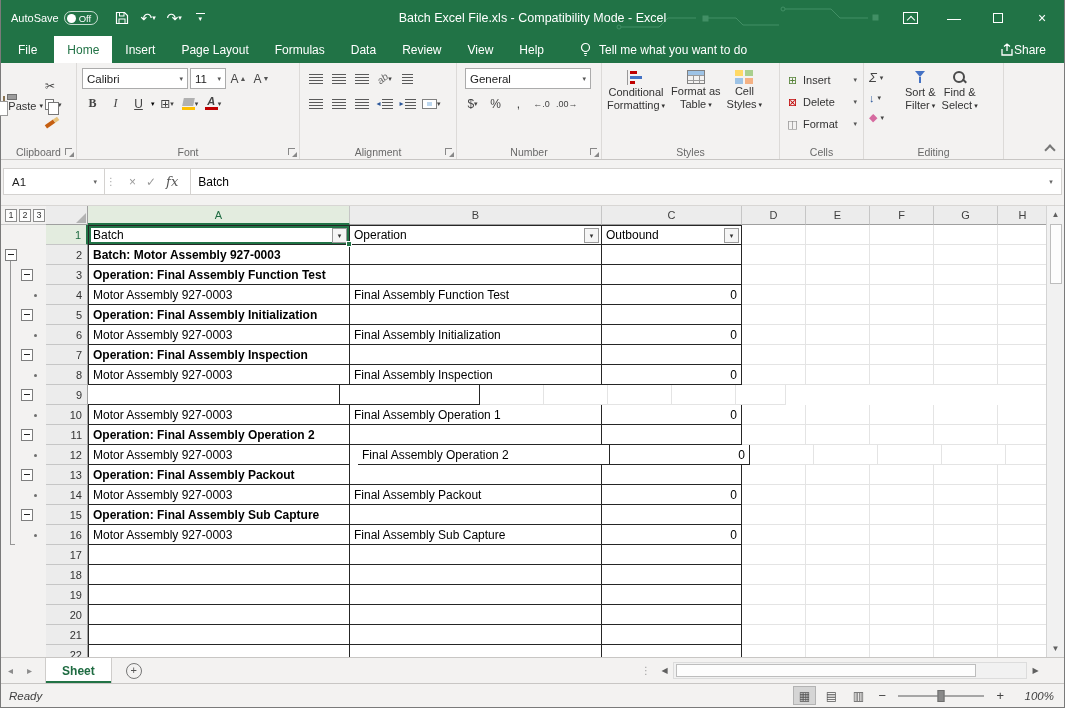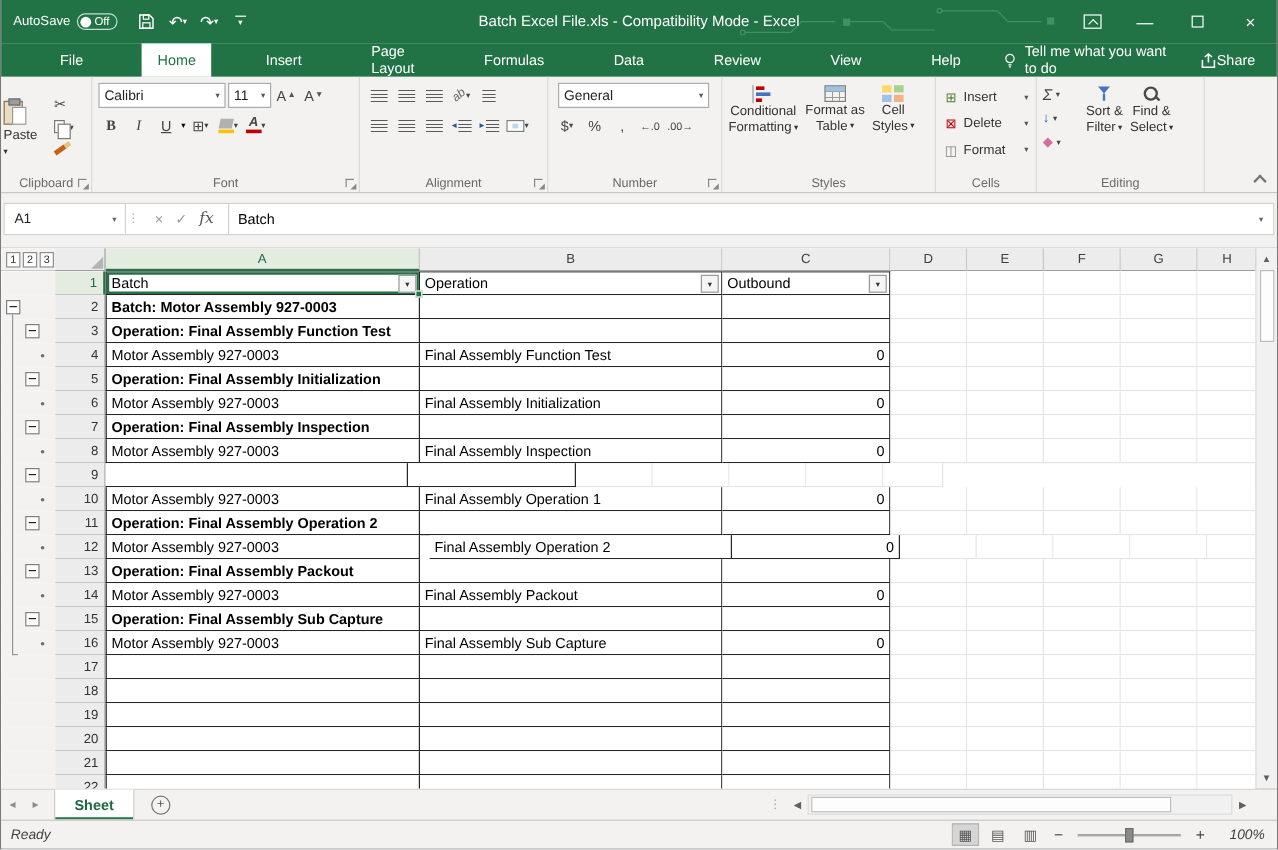--- a/index.html
+++ b/index.html
@@ -21,40 +21,40 @@
 .wtitle{position:absolute;left:50%;top:0;height:36px;display:flex;align-items:center;transform:translateX(-50%);font-size:12.5px;white-space:nowrap;z-index:2;}
 .wincontrols{margin-left:auto;display:flex;height:100%;z-index:2;}
 .wincontrols>span{width:44px;display:flex;align-items:center;justify-content:center;font-size:14px;}
 .maxbox{width:10px;height:10px;border:1px solid #fff;}
 .ribbonopts{width:15px;height:12px;border:1px solid #fff;position:relative;}
 .ribbonopts::after{content:"";position:absolute;left:4px;top:4px;width:5px;height:5px;border-left:1px solid #fff;border-top:1px solid #fff;transform:rotate(45deg);}
 
 
 .tabsrow{flex:0 0 27px;background:#217346;display:flex;align-items:stretch;color:#fff;font-size:12px;}
 .tabstrip{display:flex;align-items:stretch;}
-.rtab{display:flex;align-items:center;padding:0 13px;margin-left:32px;}
+.rtab{display:flex;align-items:center;padding:0 13px;}
 .rtab.file{padding:0 17px;}
 .rtab.active{background:#fff;color:#217346;}
 .tellme{display:flex;align-items:center;gap:7px;margin-left:22px;}
 .share{margin-left:auto;display:flex;align-items:center;padding:0 18px;}
 
 
 .ribbon{flex:0 0 97px;background:#f3f2f1;display:flex;border-bottom:1px solid #c8c6c4;position:relative;}
 .rgroup{position:relative;border-right:1px solid #dcdad8;padding:3px 2px 16px;flex-shrink:0;}
 .glabel{position:absolute;bottom:1px;left:0;right:0;text-align:center;font-size:10.5px;color:#696969;}
 .dlg{position:absolute;right:2px;bottom:2px;width:10px;height:10px;}
 .dlg::before{content:"";position:absolute;left:1px;top:1px;width:6px;height:6px;border-left:1px solid #888;border-top:1px solid #888;}
 .dlg::after{content:"";position:absolute;right:0;bottom:0;border-left:5px solid transparent;border-bottom:5px solid #888;}
 .sbtn{display:inline-flex;align-items:center;justify-content:center;height:21px;min-width:21px;padding:0 2px;font-size:12px;color:#444;}
 .combo{height:21px;background:#fff;border:1px solid #ababab;display:flex;align-items:center;font-size:11.5px;color:#222;padding:0 4px;}
 .combo .mini{margin-left:auto;color:#555;}
 .frow{display:flex;align-items:center;gap:2px;padding-left:3px;}
 
 .g-clip{width:76px;display:flex;}
-.paste{display:flex;flex-direction:column;align-items:flex-start;justify-content:center;gap:3px;font-size:11px;color:#333;width:40px;padding-top:2px;}
+.paste{display:flex;flex-direction:row;align-items:center;justify-content:center;gap:3px;font-size:11px;color:#333;width:40px;padding-top:2px;}
 .icon-paste{width:16px;height:20px;background:#e9dcc3;border:1px solid #8a7350;position:relative;}
 .icon-paste::before{content:"";position:absolute;left:3px;top:-3px;width:8px;height:4px;background:#9c9c9c;border:1px solid #6f6f6f;}
 .icon-paste::after{content:"";position:absolute;right:-4px;top:4px;width:10px;height:13px;background:#fff;border:1px solid #9a9a9a;}
 .clipcol{display:flex;flex-direction:column;justify-content:center;gap:1px;}
 .clipcol .sbtn{height:18px;justify-content:flex-start;}
 .icon-copy{width:9px;height:11px;border:1px solid #777;background:#fff;position:relative;margin-right:4px;}
 .icon-copy::after{content:"";position:absolute;left:2px;top:2px;width:9px;height:11px;border:1px solid #777;background:#fff;}
 .icon-brush{width:10px;height:4px;background:#c55f11;transform:rotate(-35deg);position:relative;}
 .icon-brush::after{content:"";position:absolute;right:-5px;top:0;width:5px;height:4px;background:#e7c27a;}
 

